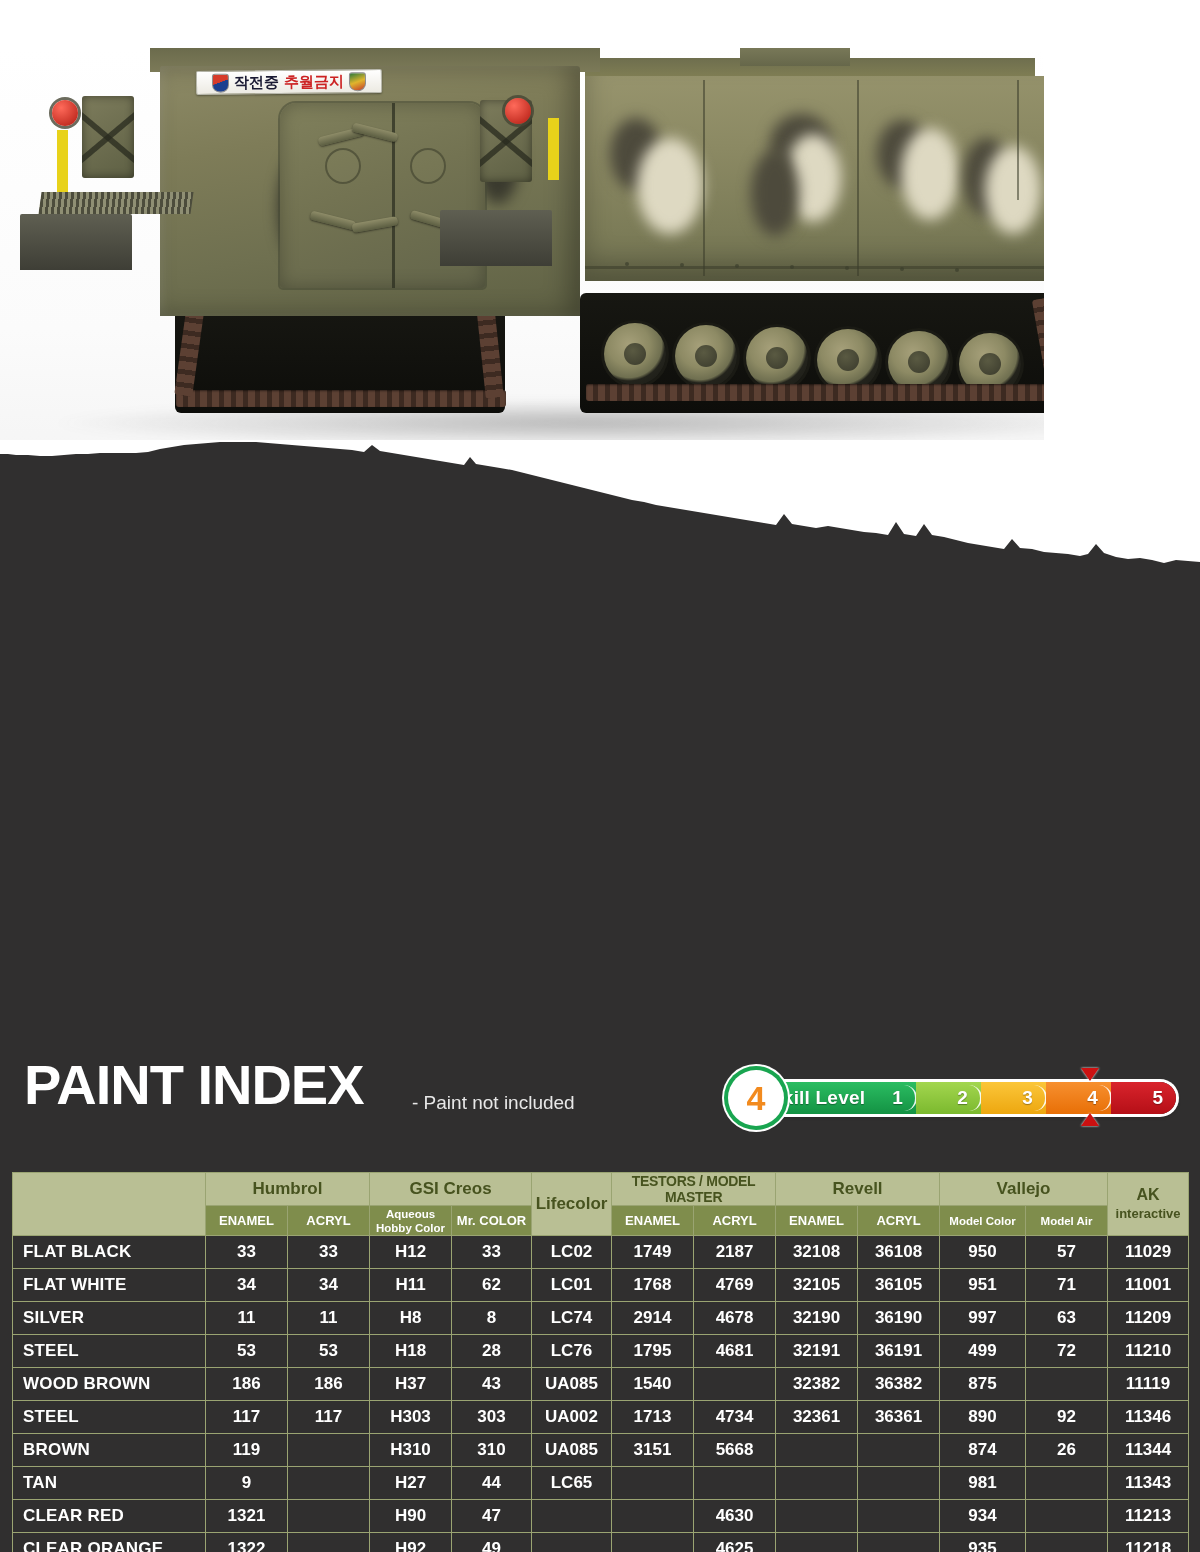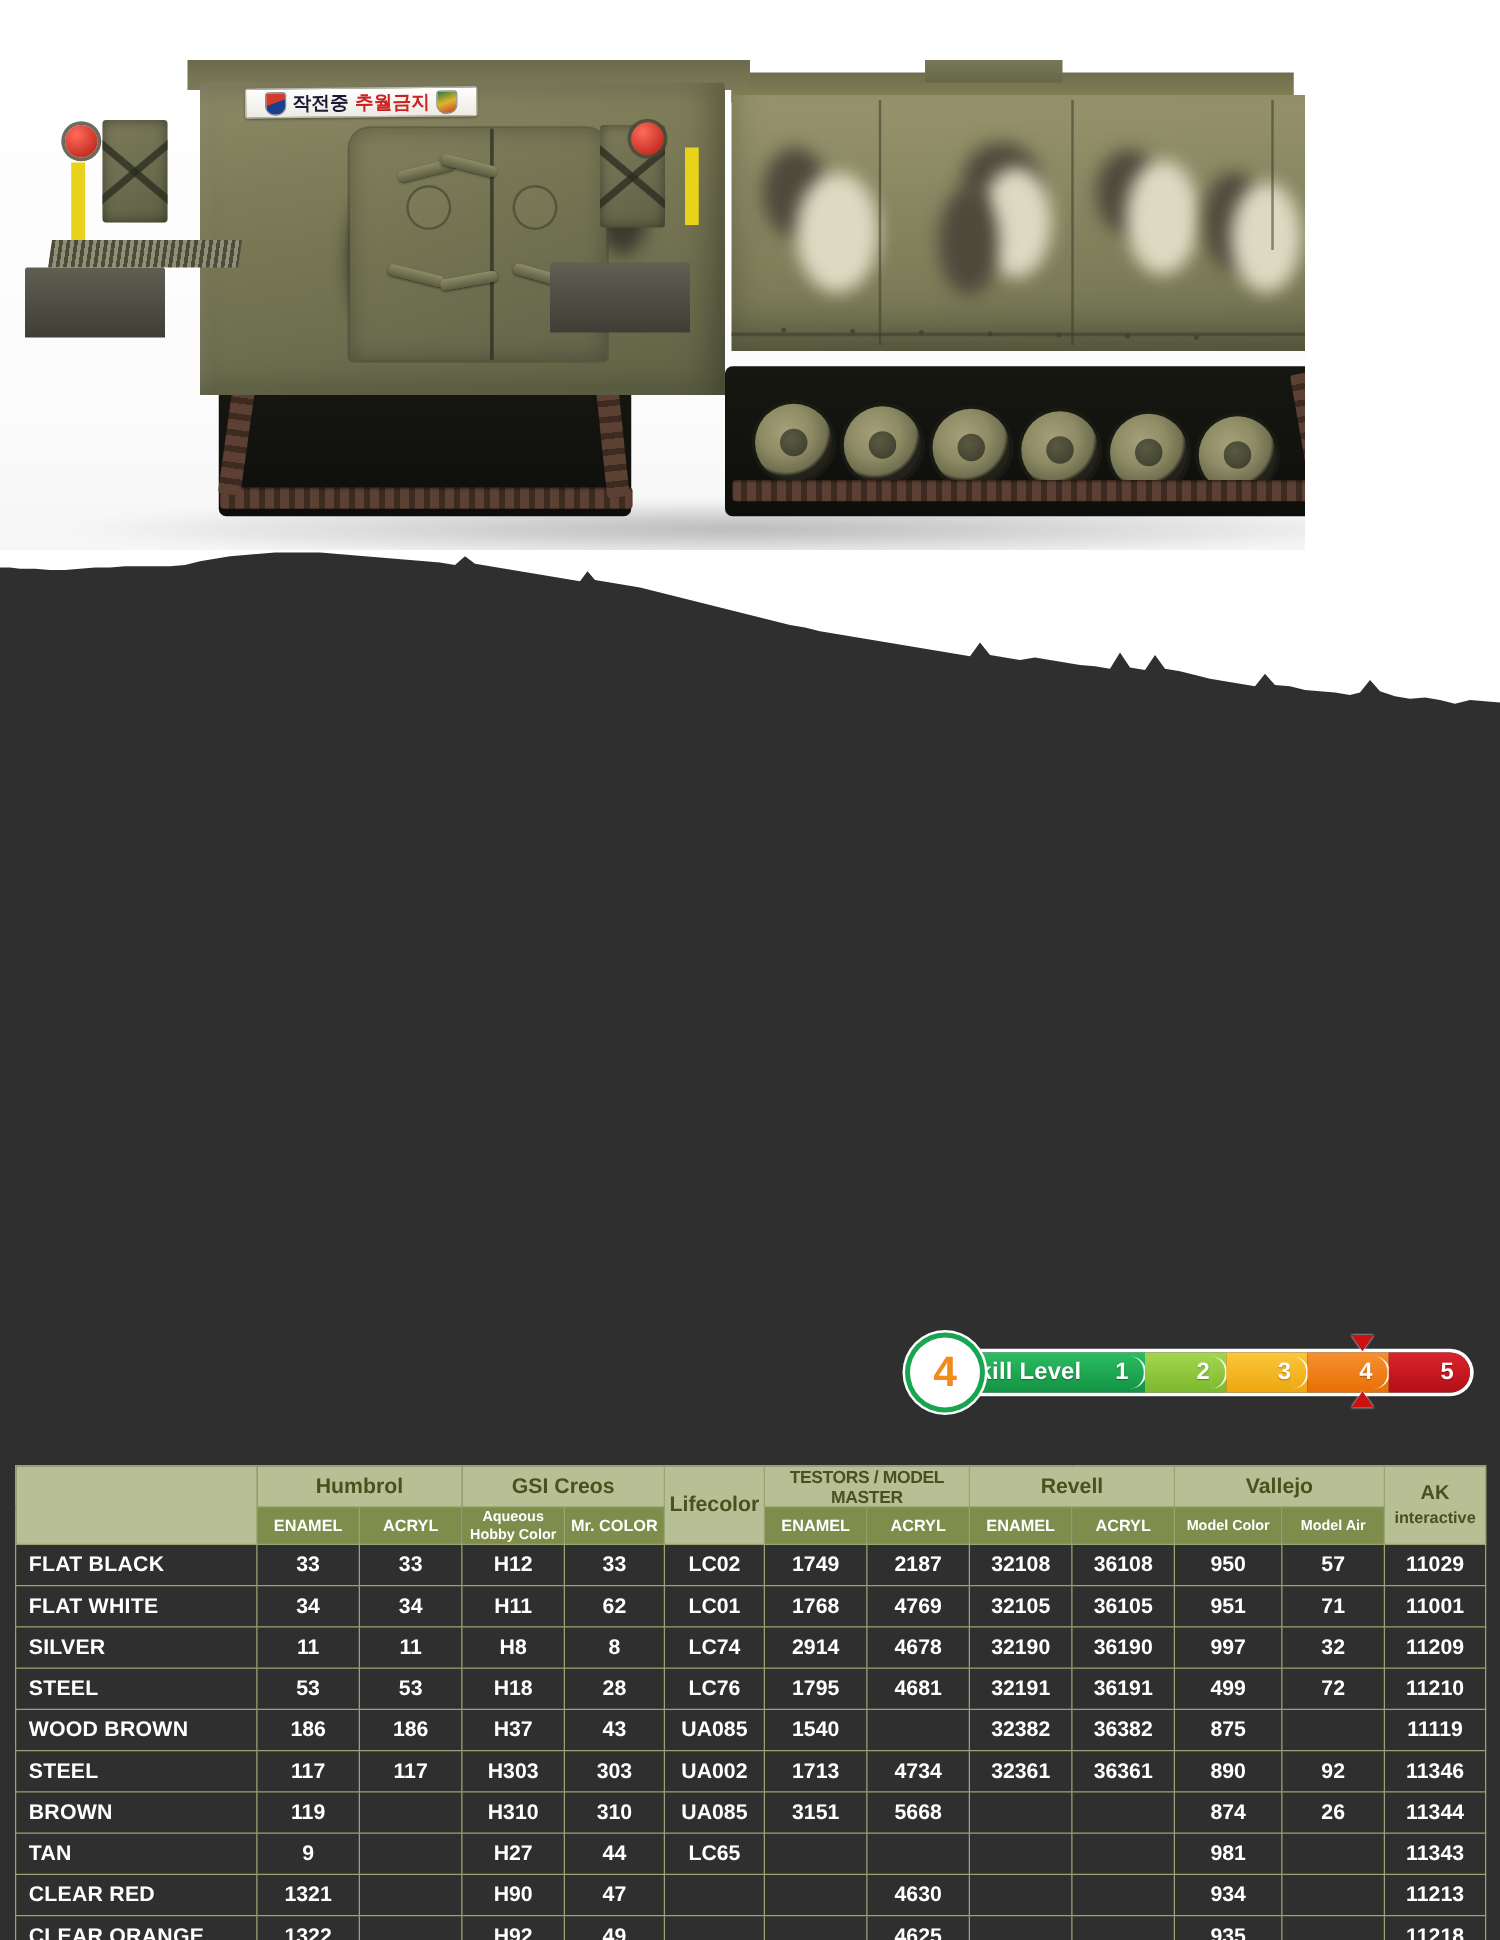--- a/index.html
+++ b/index.html
@@ -337,20 +337,24 @@
       L924,84 L916,96 L904,94 L896,82 L888,95 L876,93 L864,92 L852,90 L840,88 L828,86 L816,88
       L804,86 L792,84 L784,74 L776,85 L764,83 L752,81 L740,79 L728,77 L716,75 L704,73 L692,71
       L680,69 L668,67 L656,65 L644,62 L632,60 L620,57 L608,54 L596,51 L584,48 L572,45 L560,42
       L548,39 L536,36 L524,33 L512,30 L500,28 L488,26 L476,24 L470,17 L464,25 L452,23 L440,21
       L428,19 L416,17 L404,15 L392,13 L380,11 L372,5 L364,12 L352,10 L340,9 L328,8 L316,7
       L304,6 L292,5 L280,4 L268,3 L256,2 L244,2 L232,2 L220,2 L208,3 L196,4 L184,5 L172,7
       L160,9 L148,12 L136,13 L124,13 L112,13 L100,13 L88,14 L76,14 L64,15 L52,16 L40,16
       L28,15 L16,15 L8,14 L0,14 Z"></path>
   </svg>
 
+  <div id="title-row">
+    <div id="paint-index-title">PAINT INDEX</div>
+    <div id="paint-not-included">- Paint not included</div>
+  </div>
 
   <div id="skill-badge">
     <div id="skill-bar">
       <div class="seg" style="flex:2.55;background:linear-gradient(180deg,#2bbd62,#139243);">
         <span id="skill-label">Skill Level</span>
         <span>1</span>
       </div>
       <div class="seg" style="flex:1;background:linear-gradient(180deg,#a3d64f,#7bb92e);">
         <span>2</span>
       </div>
@@ -451,21 +455,21 @@
           <td>11</td>
           <td>11</td>
           <td>H8</td>
           <td>8</td>
           <td>LC74</td>
           <td>2914</td>
           <td>4678</td>
           <td>32190</td>
           <td>36190</td>
           <td>997</td>
-          <td>32</td>
+          <td>63</td>
           <td>11209</td>
         </tr>
         <tr>
           <td class="color-name">STEEL</td>
           <td>53</td>
           <td>53</td>
           <td>H18</td>
           <td>28</td>
           <td>LC76</td>
           <td>1795</td>

